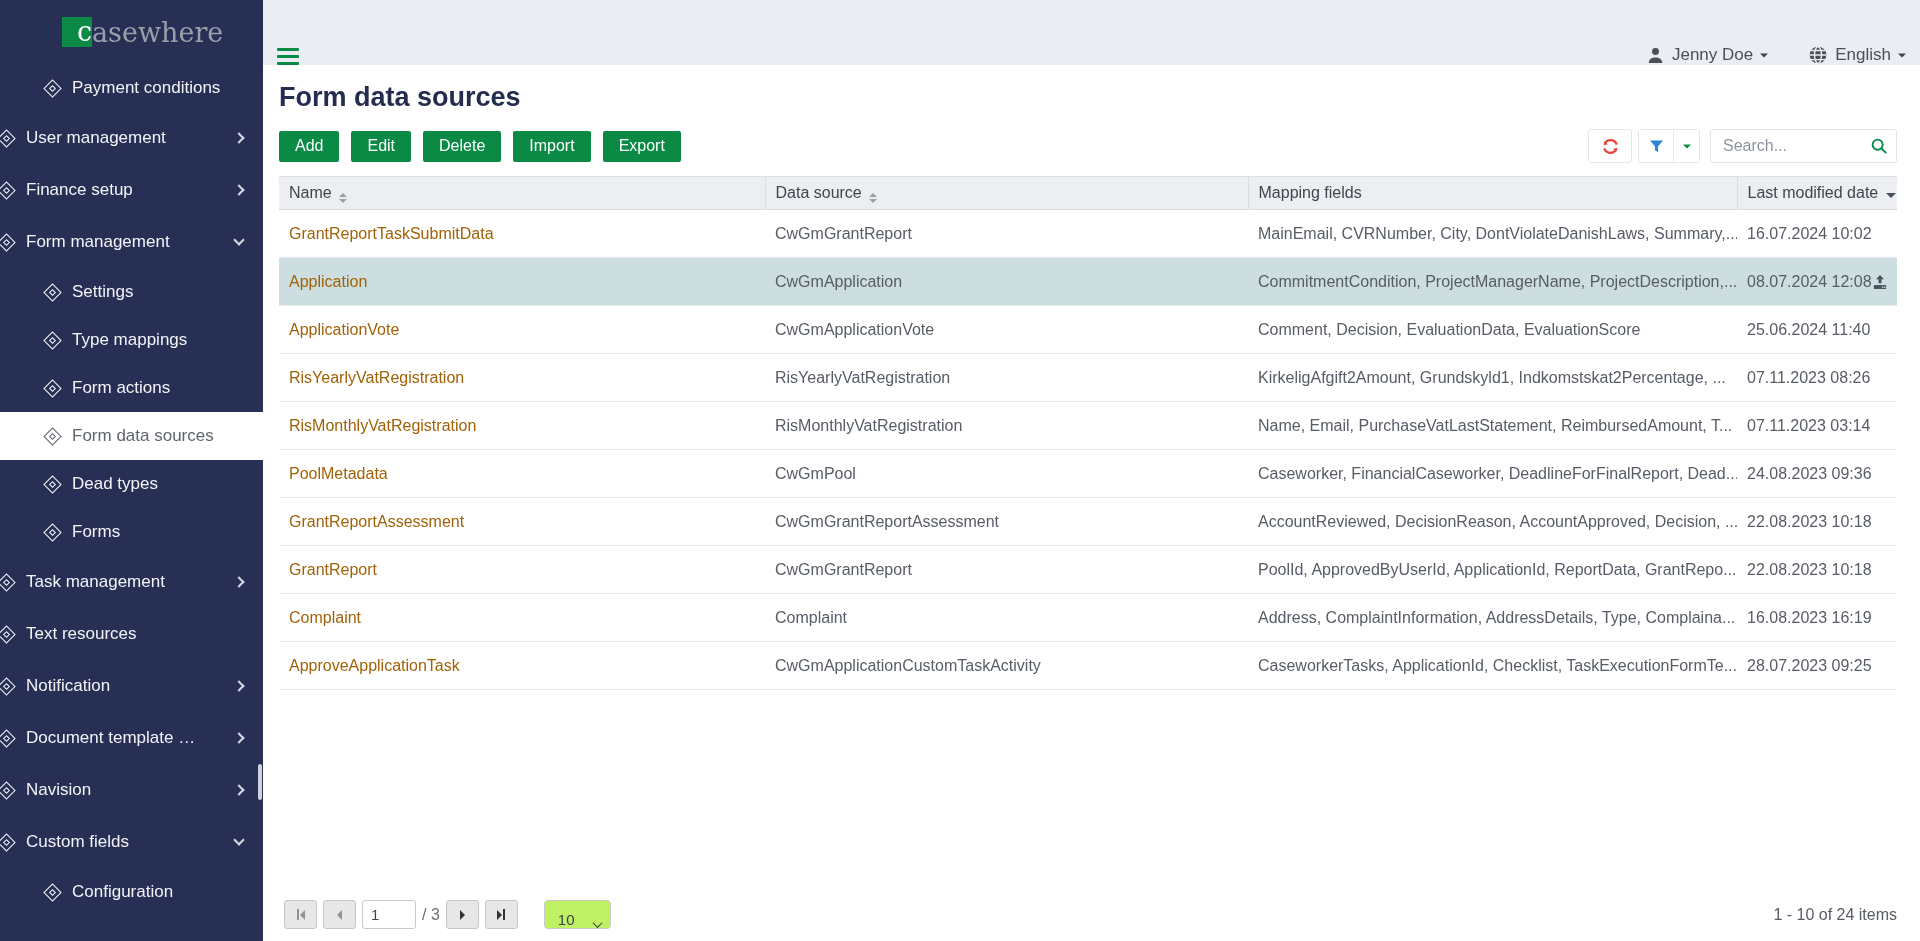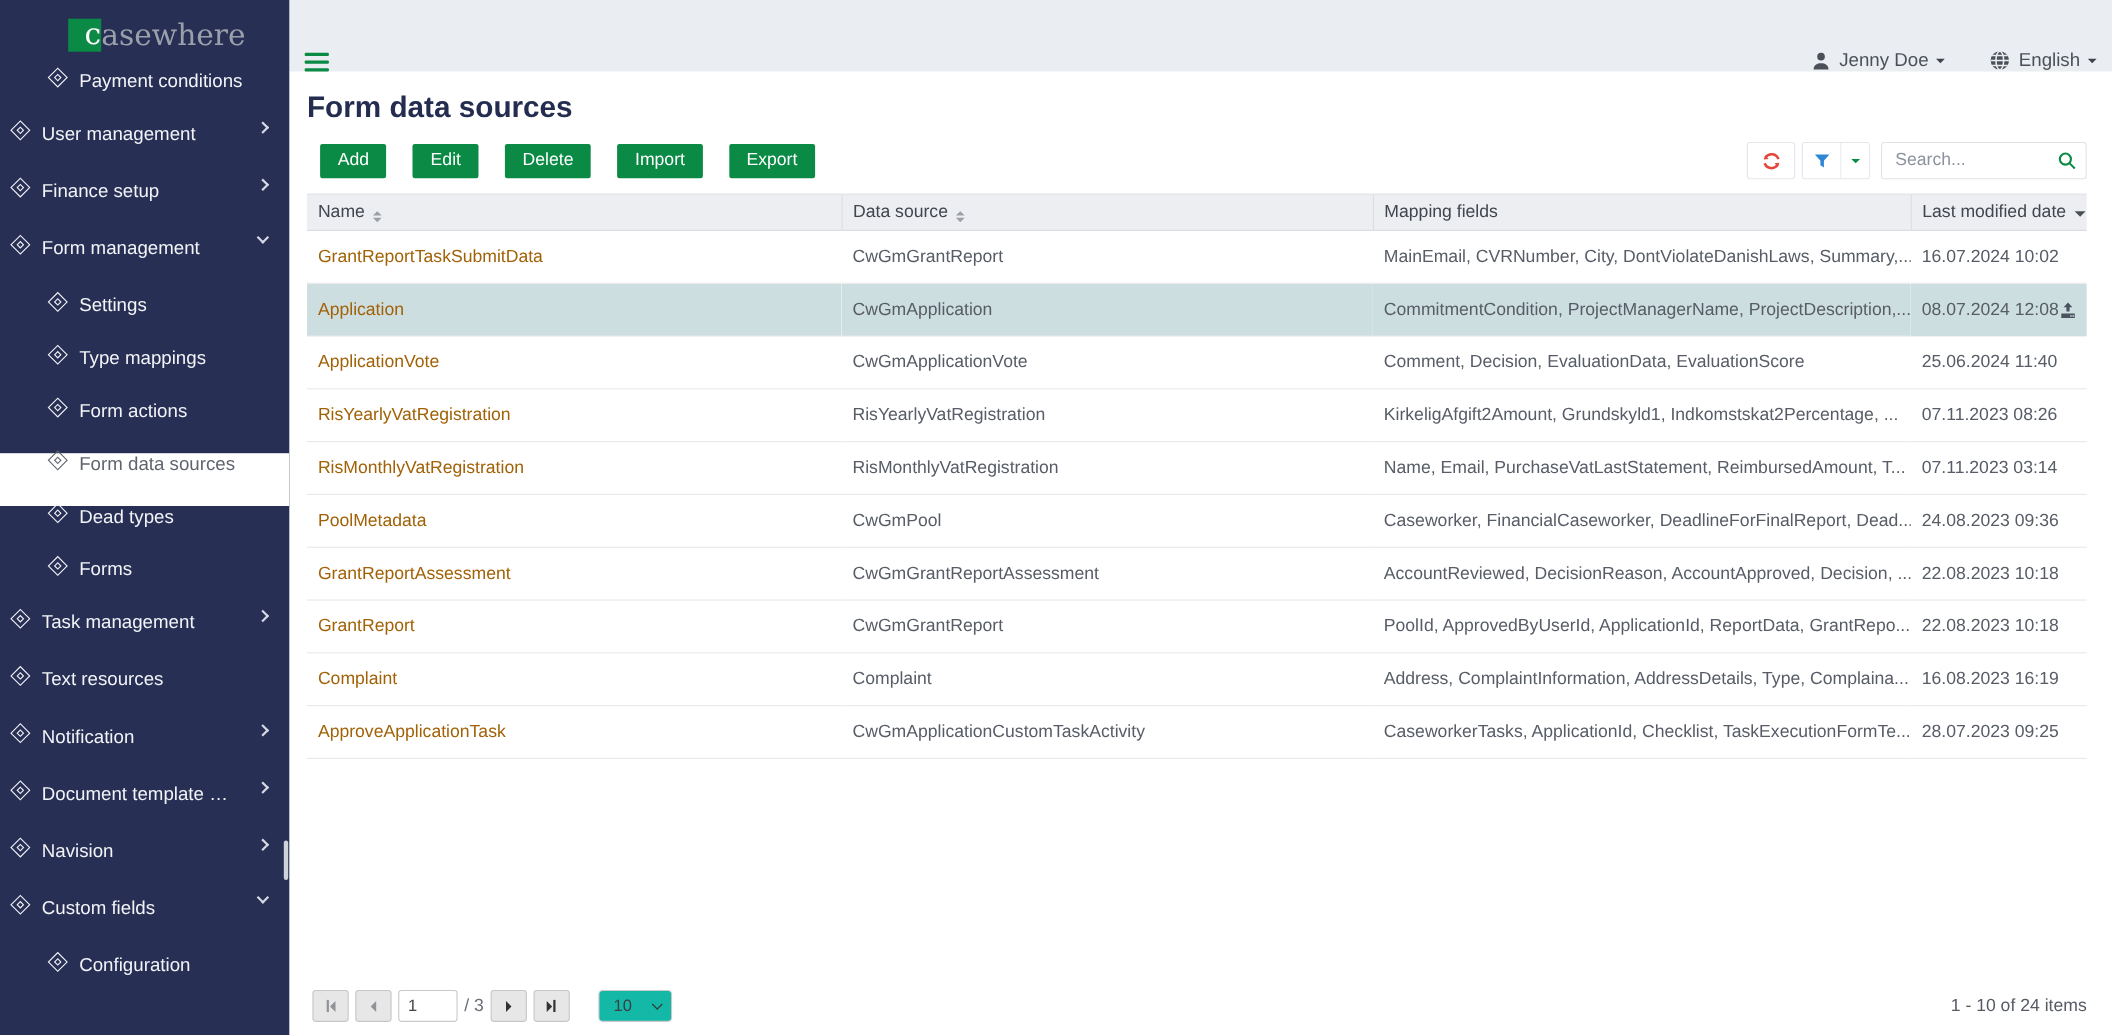--- a/index.html
+++ b/index.html
@@ -7,23 +7,23 @@
               font-family:"Liberation Sans", sans-serif; background:#fff; }
   .app { display:flex; width:1920px; height:941px; }
 
   
   .sidebar { position:relative; width:263px; height:941px; background:#272f54; flex:0 0 263px; overflow:hidden; }
   .logo { height:64px; display:flex; align-items:center; padding-left:62px;
           font-family:"DejaVu Serif", serif; font-size:27px; }
   .logo-sq { width:30px; height:30px; background:#0a8a45; display:flex; align-items:flex-end; justify-content:flex-end; }
   .logo-sq span { color:#ffffff; line-height:30px; }
   .logo-rest { color:#9aa0ab;text-align:right; }
-  .sb-item { position:relative; height:48px; display:flex; color:#f2f4f8;
+  .sb-item { position:relative; height:48px; display:flex; align-items:center; color:#f2f4f8;
              font-size:17px; cursor:pointer; }
-  .sb-item.lvl1 { height:52px; padding-left:12px; }
+  .sb-item.lvl1 { height:52px; }
   .sb-item.lvl2 { padding-left:46px; }
   .sb-item .dia { position:relative; width:13px; height:13px; border:1.6px solid currentColor;
                   transform:rotate(45deg); margin:0 13px 0 0; flex:0 0 13px; }
   .sb-item .dia::after { content:""; position:absolute; inset:2.6px; border:1.4px solid currentColor; }
   .sb-item .lbl { white-space:nowrap; overflow:hidden; text-overflow:ellipsis; max-width:178px; }
   .sb-item.active { background:#ffffff; color:#5f646d; }
   .chev { position:absolute; right:20px; width:8px; height:8px;
           border-right:2px solid #d6dae3; border-bottom:2px solid #d6dae3; }
   .chev.r { transform:rotate(-45deg); }
   .chev.d { transform:rotate(45deg); margin-top:-4px; }
@@ -38,21 +38,21 @@
   .tb-right { margin-left:auto; display:flex; align-items:center; color:#4b5058; font-size:17px; }
   .tb-group { display:flex; align-items:center; gap:7px; cursor:pointer; }
   .tb-gap { width:40px; }
   .caret-dn { width:0; height:0; border:4.5px solid transparent; border-top-color:#3f444c; transform:translateY(2.5px); }
 
   .content { flex:1; display:flex; flex-direction:column; padding:0 23px 0 16px; }
   .page-title { margin-top:17px; font-size:27px; font-weight:bold; color:#242c50; }
 
   .actionbar { margin-top:16px; display:flex; align-items:center; height:34px; }
   .btn { height:31px; padding:0 16px; margin-right:12px; background:#0a8a45; color:#fff;
-         border:none; border-radius:2px; font-size:16px; font-family:inherit; cursor:pointer;margin-left:12px; }
+         border:none; border-radius:2px; font-size:16px; font-family:inherit; cursor:pointer; }
   .ab-right { margin-left:auto; display:flex; align-items:center; }
   .icon-btn { height:34px; width:44px; background:#fff; border:1px solid #e3e6ea; border-radius:3px;
               display:flex; align-items:center; justify-content:center; cursor:pointer; }
   .split { display:flex; height:34px; border:1px solid #e3e6ea; border-radius:3px; margin-left:6px; overflow:hidden; }
   .split .seg { width:34px; display:flex; align-items:center; justify-content:center; background:#fff; cursor:pointer; }
   .split .seg + .seg { border-left:1px solid #e9ebee; width:26px; }
   .caret-green { width:0; height:0; border:4.5px solid transparent; border-top-color:#0a8a45; transform:translateY(2.5px); }
   .searchbox { position:relative; margin-left:10px; }
   .searchbox input { width:187px; height:34px; border:1px solid #e0e3e8; border-radius:3px;
                      padding:0 34px 0 12px; font-size:16px; font-family:inherit; color:#3f444c; }
@@ -84,21 +84,21 @@
   .pbtn { width:33px; height:29px; background:#e7e7e7; border:1px solid #c6c6c6; border-radius:3px;
           display:flex; align-items:center; justify-content:center; gap:1px; margin-right:6px; cursor:pointer; }
   .tri-l { width:0;height:0;border:5.5px solid transparent;border-right-color:#8f9297;border-left:none; }
   .tri-r { width:0;height:0;border:5.5px solid transparent;border-left-color:#333;border-right:none; }
   .pbar-l { width:2px;height:11px;background:#8f9297; }
   .pbar-r { width:2px;height:11px;background:#333; }
   .pinput { width:54px; height:29px; border:1px solid #c9c9c9; border-radius:3px; padding:0 8px;
             font-size:15px; font-family:inherit; color:#444; margin-right:4px; }
   .psep { margin:0 6px 0 2px; color:#6b7077; }
   .psel { width:67px; height:29px; margin-left:20px; border:1px solid #c9c9c9; border-radius:4px;
-          background:#14b8a6; display:flex; align-items:center; padding:0 9px 0 13px; cursor:pointer;
+          background:#bef264; display:flex; align-items:flex-end; padding:0 9px 0 13px; cursor:pointer;
           color:#3c4046; font-size:15px; }
   .psel .sc { margin-left:auto; width:7px; height:7px; border-right:1.8px solid #333;
               border-bottom:1.8px solid #333; transform:rotate(45deg) translate(-1px,-1px); }
   .psummary { margin-left:auto; }
 </style>
 </head>
 <body>
 
 <div class="app">
 

